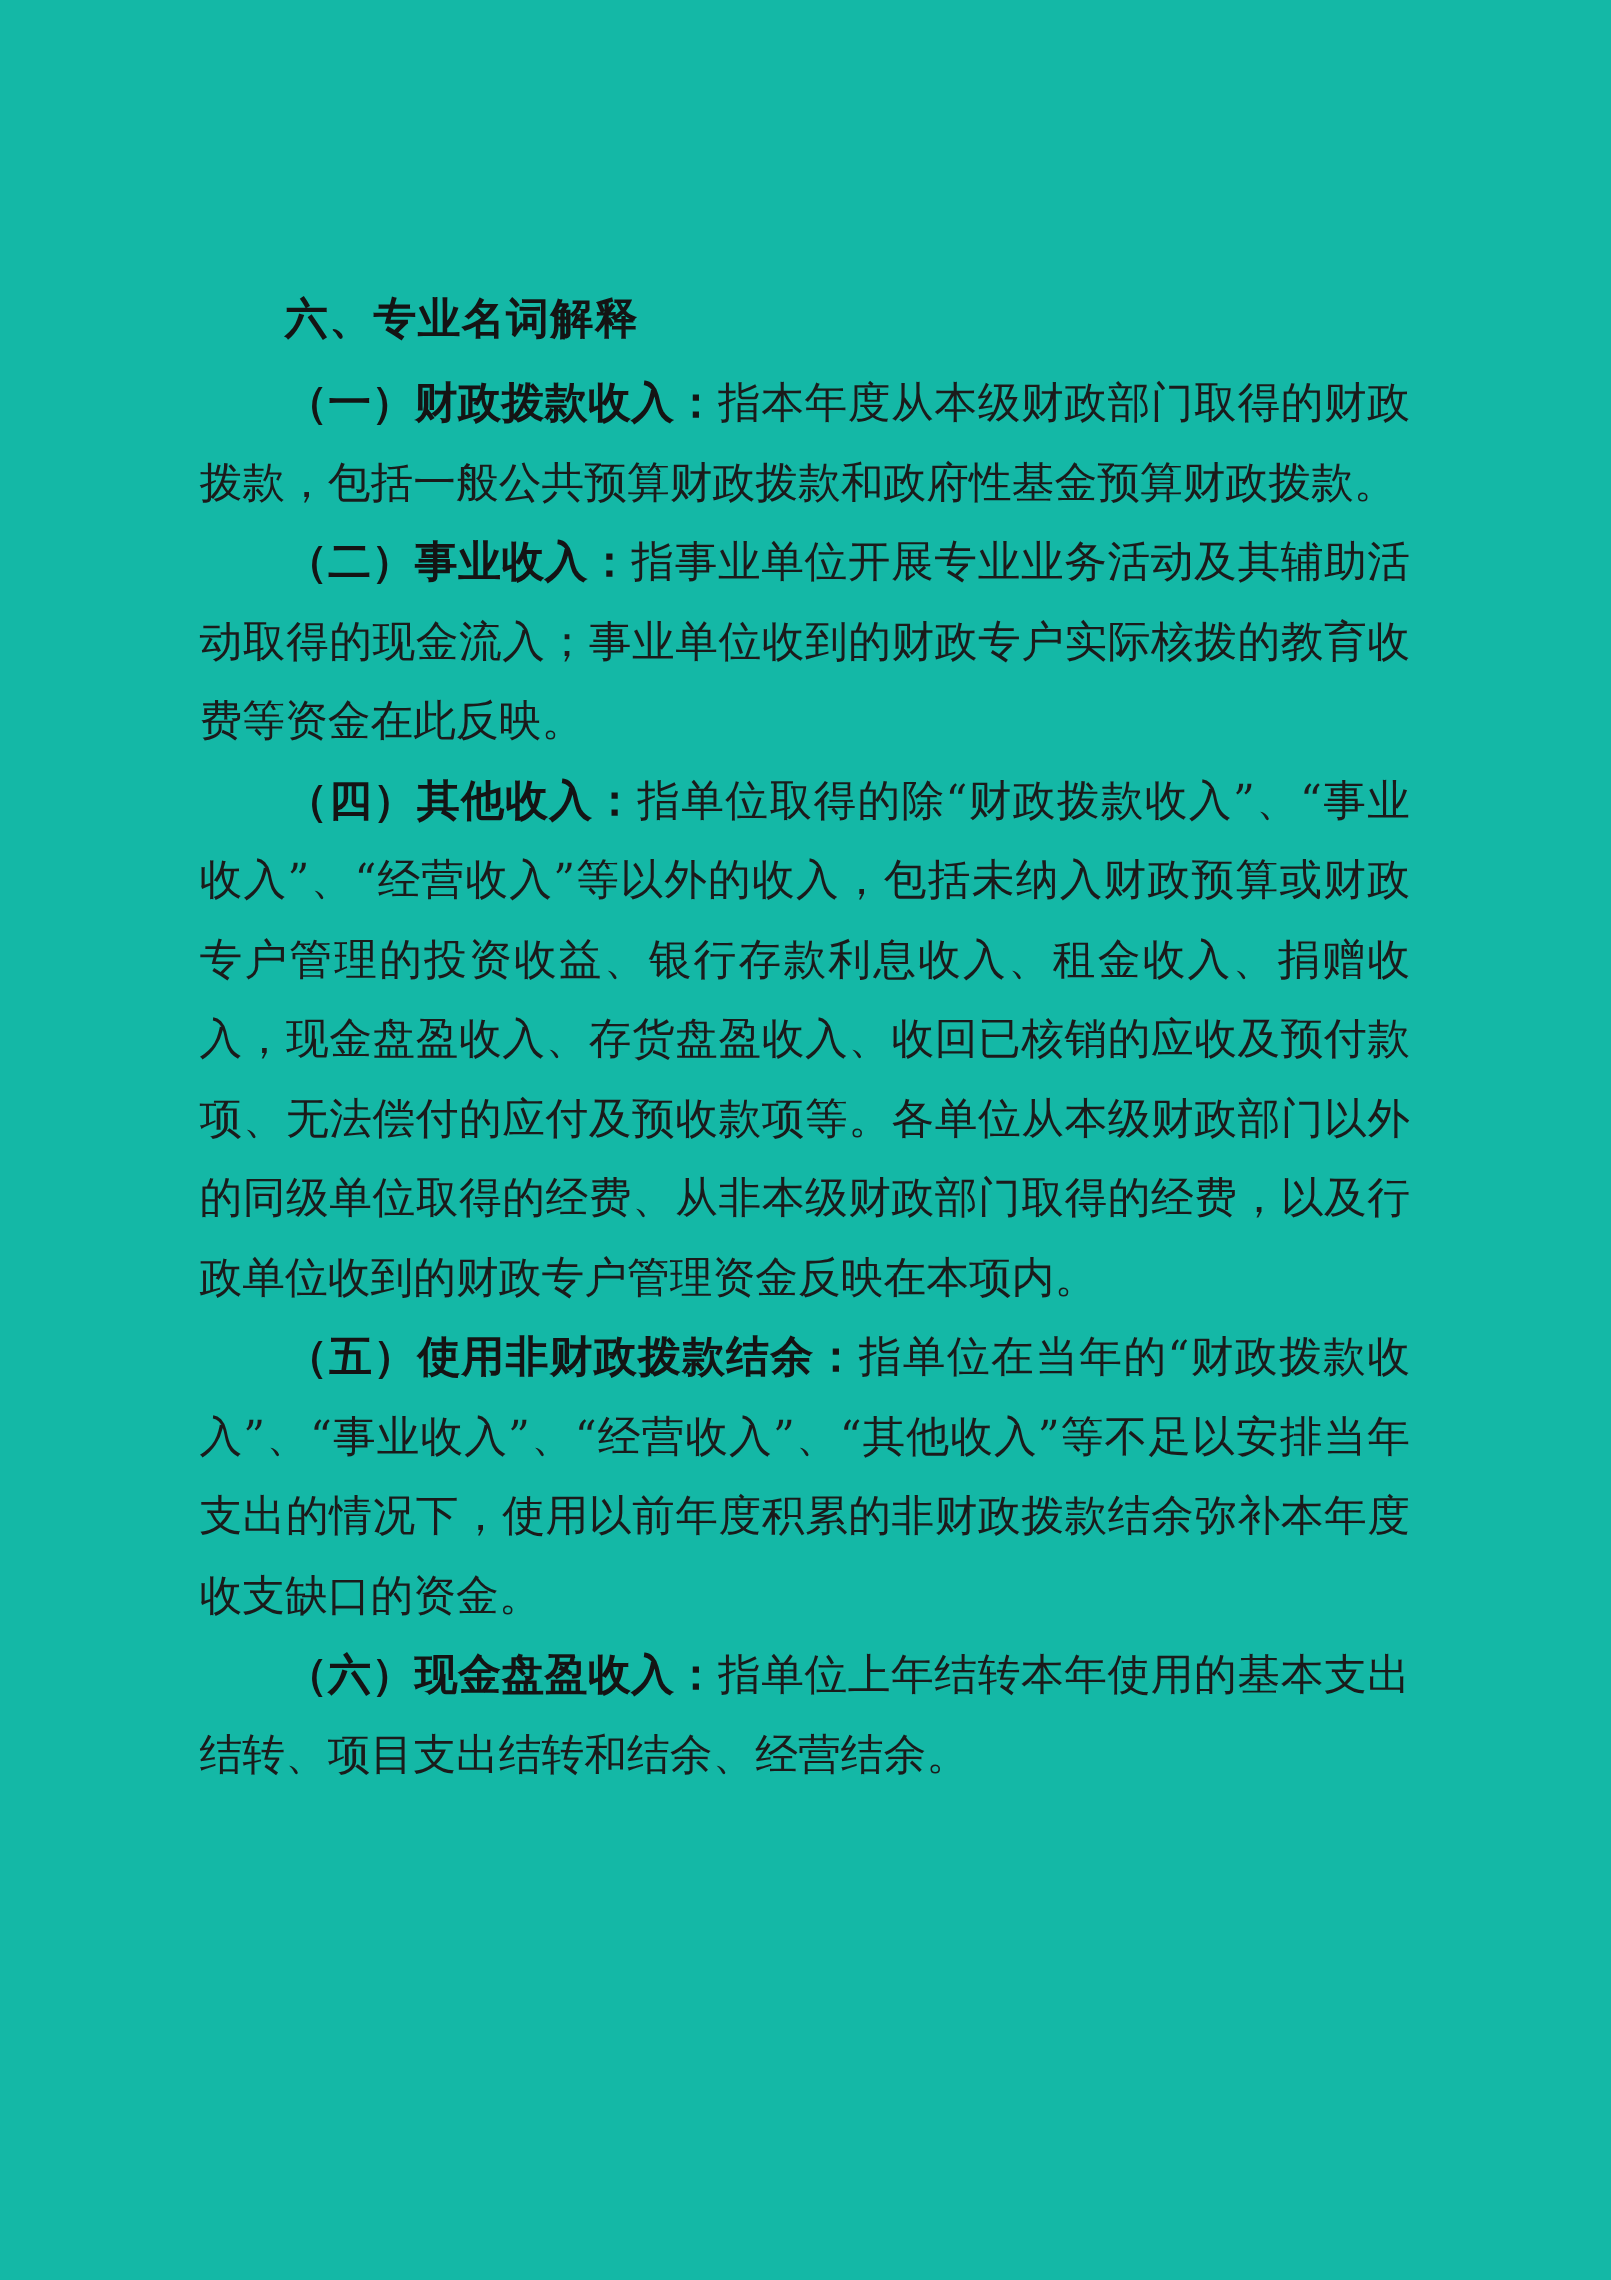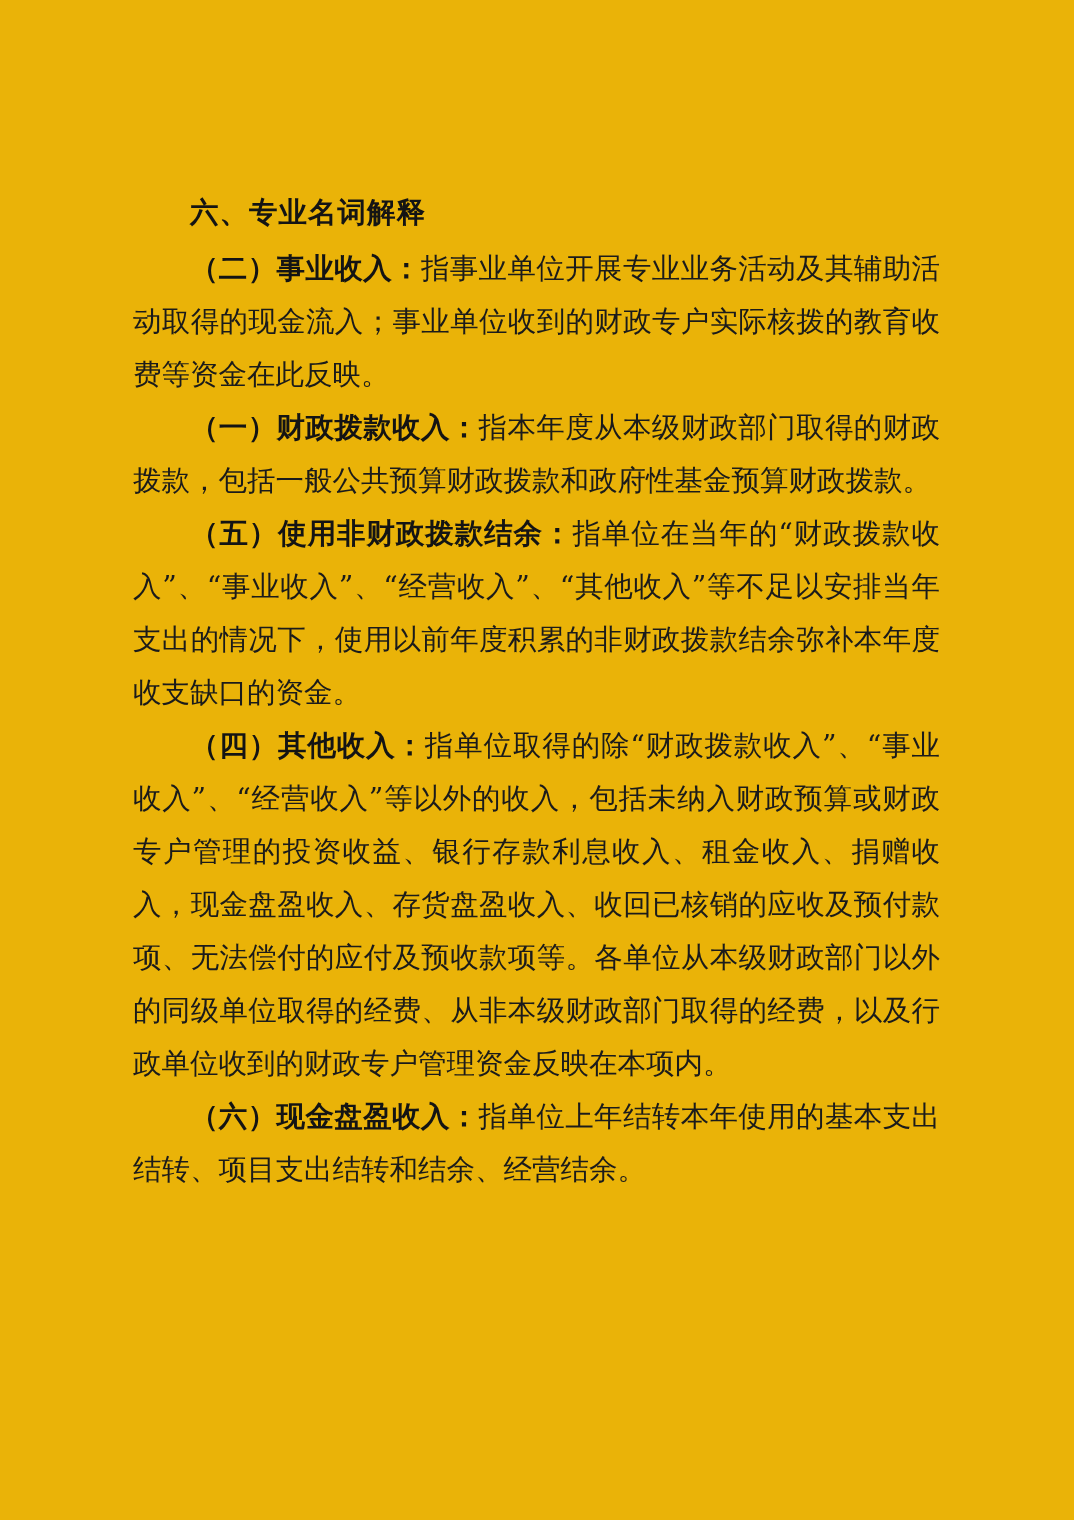--- a/index.html
+++ b/index.html
@@ -4,21 +4,21 @@
 <style>
   html, body {
     margin: 0;
     padding: 0;
     background: #ffffff;
   }
   .page {
     position: relative;
     width: 1074px;
     height: 1520px;
-    background: #eab308;
+    background: #14b8a6;
     overflow: hidden;
     color: #1b1b1b;
   }
   .content {
     position: absolute;
     left: 133px;
     top: 186px;
     width: 807px;
   }
   .heading {
@@ -49,26 +49,26 @@
   }
 </style>
 </head>
 <body>
 
 <div class="page">
   <div class="content">
     <h1 class="heading">六、专业名词解释</h1>
     <div>
 
+        <p class="para"><span class="term">（一）财政拨款收入：</span><span>指本年度从本级财政部门取得的财政拨款，包括一般公共预算财政拨款和政府性基金预算财政拨款。</span></p>
+
         <p class="para"><span class="term">（二）事业收入：</span><span>指事业单位开展专业业务活动及其辅助活动取得的现金流入；事业单位收到的财政专户实际核拨的教育收费等资金在此反映。</span></p>
 
-        <p class="para"><span class="term">（一）财政拨款收入：</span><span>指本年度从本级财政部门取得的财政拨款，包括一般公共预算财政拨款和政府性基金预算财政拨款。</span></p>
 
+        <p class="para"><span class="term">（四）其他收入：</span><span>指单位取得的除“财政拨款收入”、“事业收入”、“经营收入”等以外的收入，包括未纳入财政预算或财政专户管理的投资收益、银行存款利息收入、租金收入、捐赠收入，现金盘盈收入、存货盘盈收入、收回已核销的应收及预付款项、无法偿付的应付及预收款项等。各单位从本级财政部门以外的同级单位取得的经费、从非本级财政部门取得的经费，以及行政单位收到的财政专户管理资金反映在本项内。</span></p>
 
         <p class="para"><span class="term">（五）使用非财政拨款结余：</span><span>指单位在当年的“财政拨款收入”、“事业收入”、“经营收入”、“其他收入”等不足以安排当年支出的情况下，使用以前年度积累的非财政拨款结余弥补本年度收支缺口的资金。</span></p>
-
-        <p class="para"><span class="term">（四）其他收入：</span><span>指单位取得的除“财政拨款收入”、“事业收入”、“经营收入”等以外的收入，包括未纳入财政预算或财政专户管理的投资收益、银行存款利息收入、租金收入、捐赠收入，现金盘盈收入、存货盘盈收入、收回已核销的应收及预付款项、无法偿付的应付及预收款项等。各单位从本级财政部门以外的同级单位取得的经费、从非本级财政部门取得的经费，以及行政单位收到的财政专户管理资金反映在本项内。</span></p>
 
         <p class="para"><span class="term">（六）现金盘盈收入：</span><span>指单位上年结转本年使用的基本支出结转、项目支出结转和结余、经营结余。</span></p>
 
       </div>
   </div>
 </div>
 
 </body></html>

